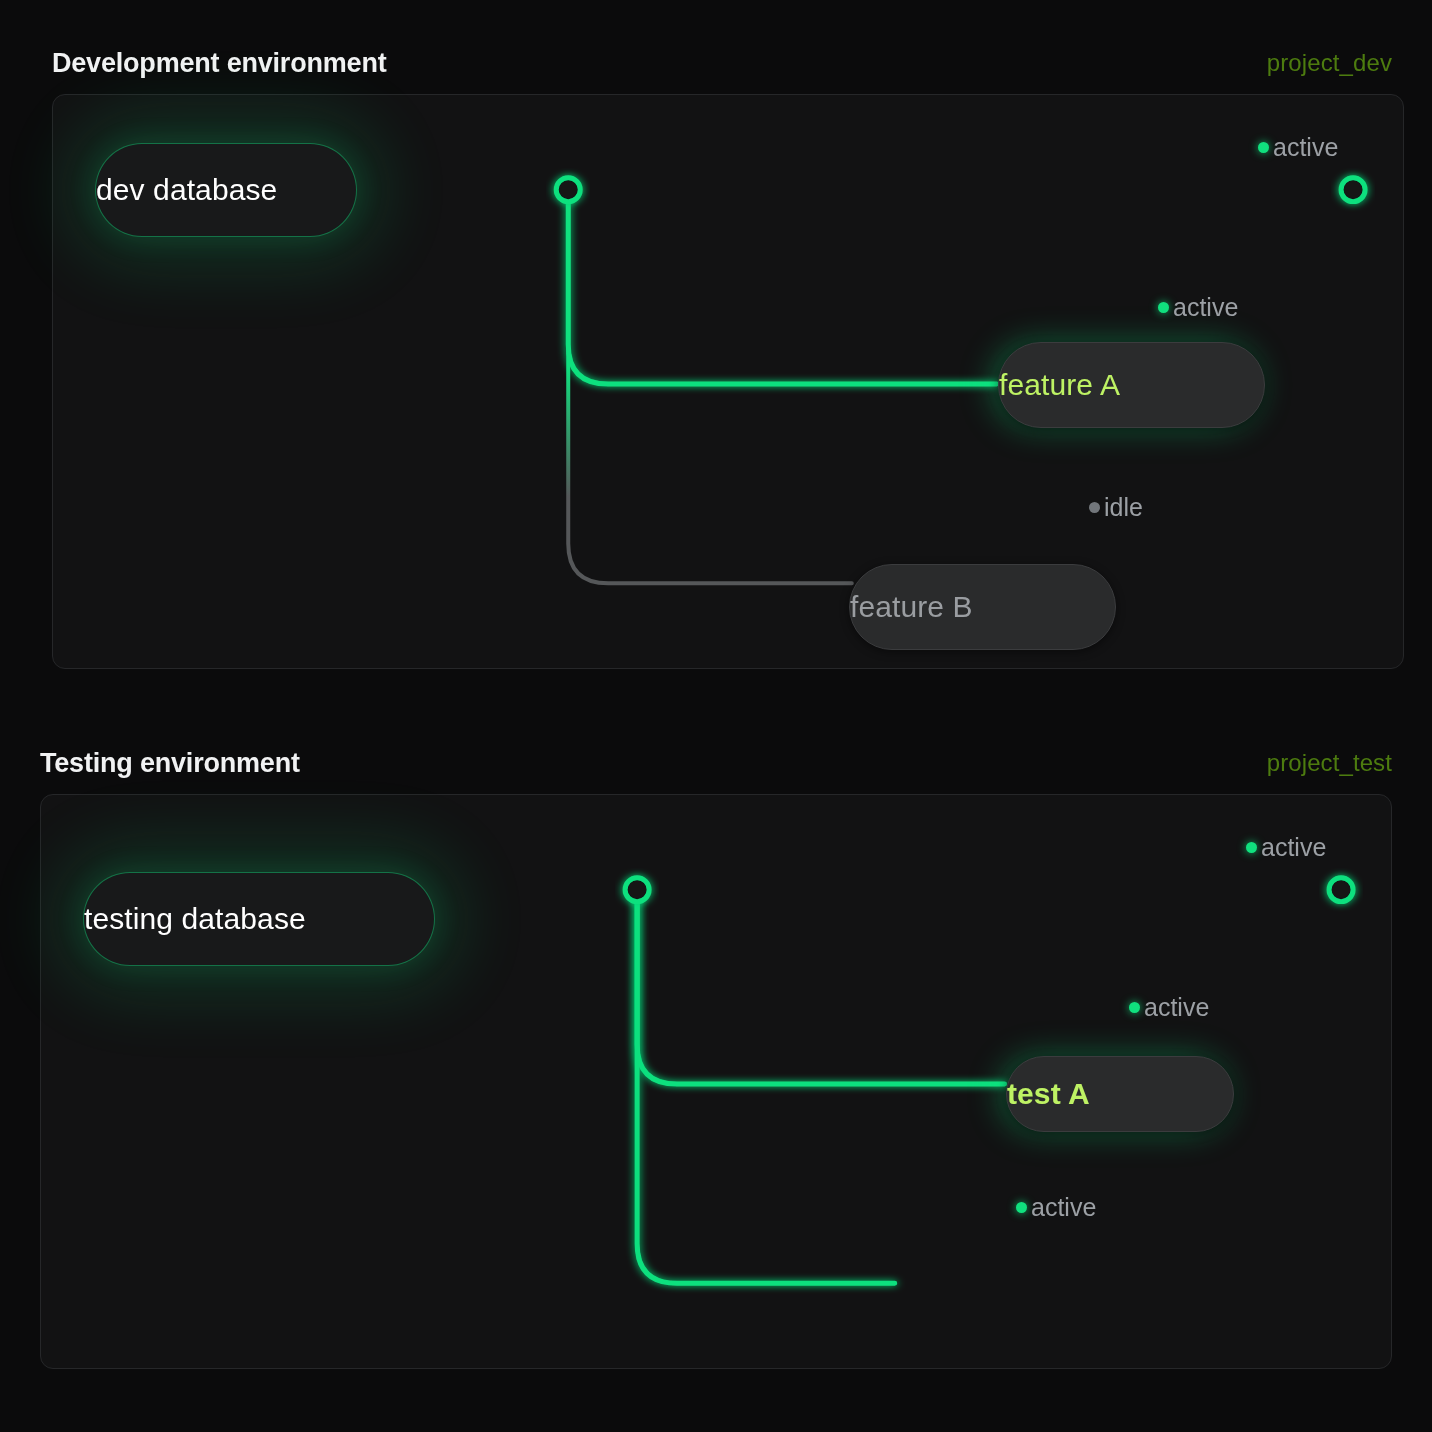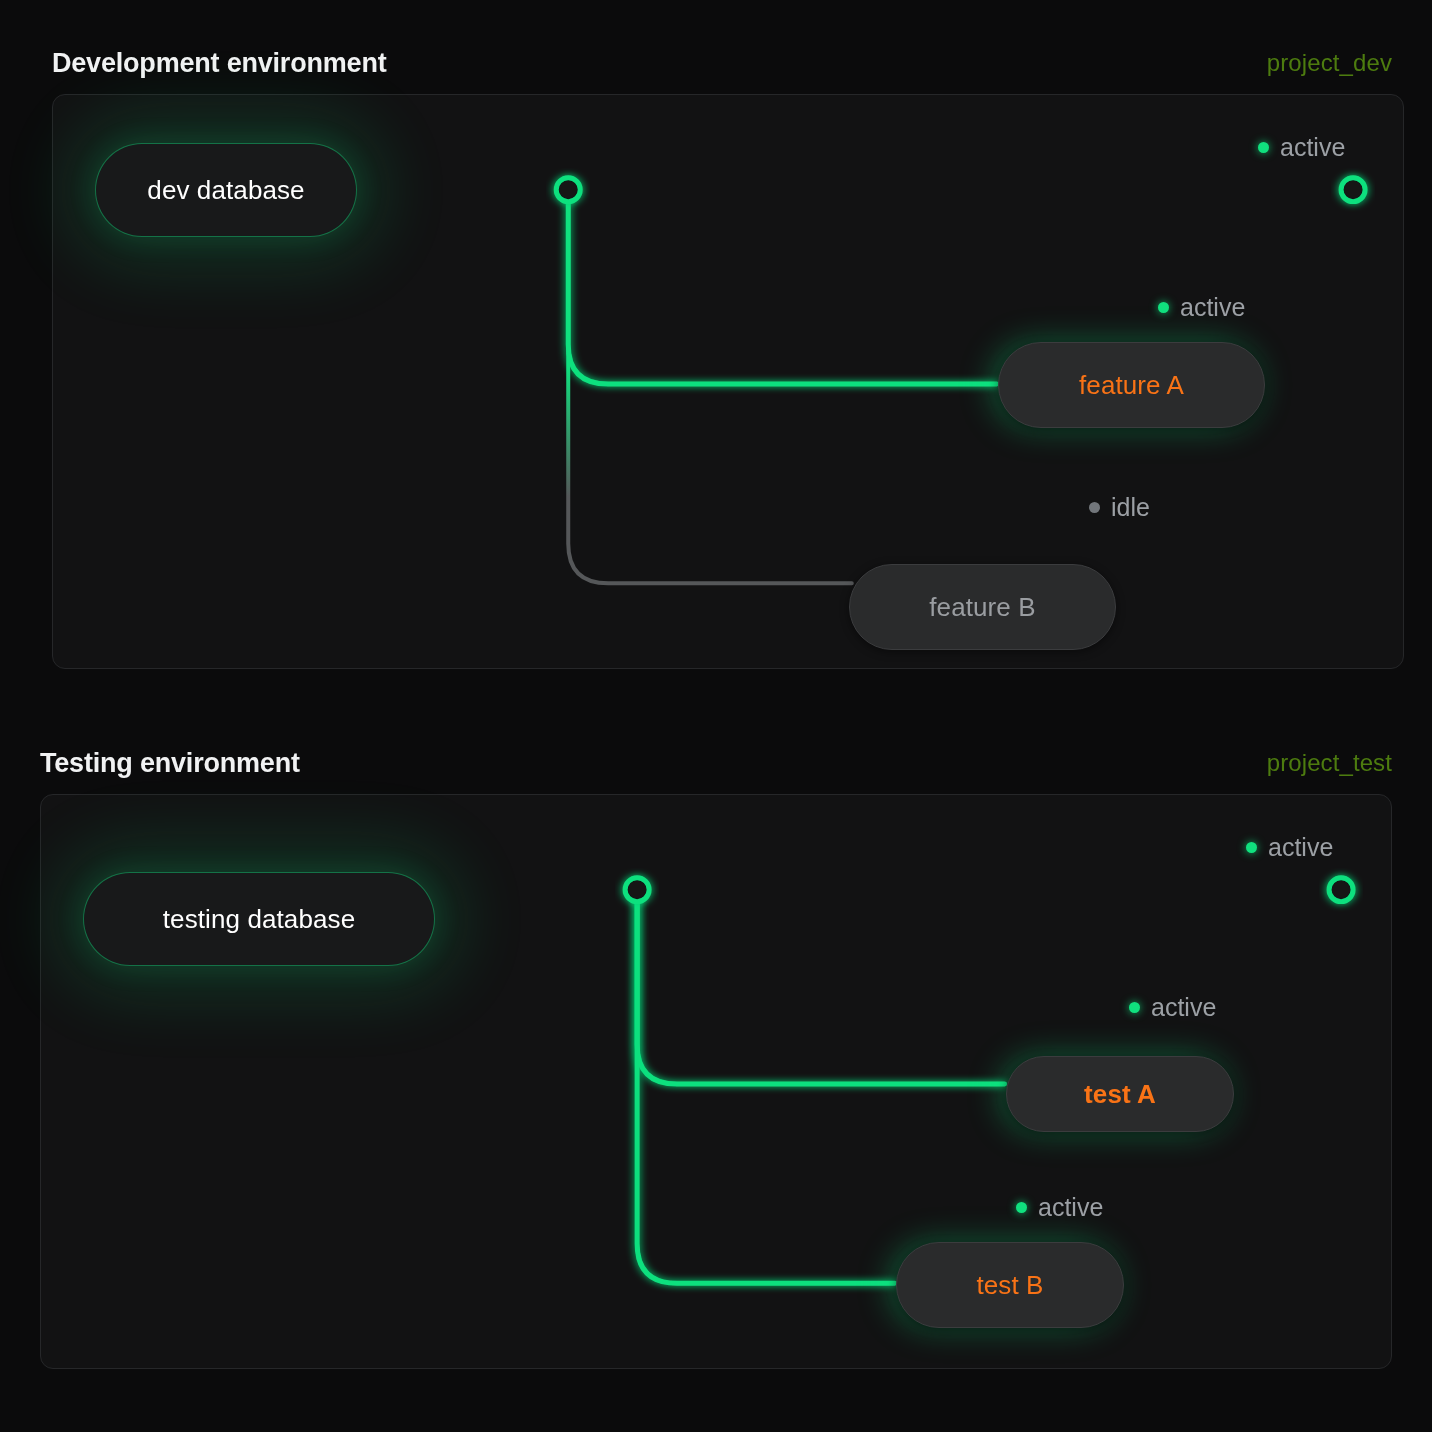--- a/index.html
+++ b/index.html
@@ -32,49 +32,49 @@
     border-radius: 13px;
   }
   #panel-dev  { height: 575px; }
   #panel-test { height: 575px; }
 
   .edges { position: absolute; inset: 0; width: 100%; height: 100%; pointer-events: none; }
 
   
   .node {
     position: absolute;
-    display: flex; align-items: center; justify-content: center;
+    display: flex; align-items: center; justify-content: flex-start;
     border-radius: 999px;
     white-space: nowrap;
-    font-size: 26px;
+    font-size: 30px;
     letter-spacing: 0.1px;
     z-index: 3;
   }
   .node.db {
     background: #18191a;
     border: 1px solid rgba(16,224,126,0.45);
     color: #ffffff;
     box-shadow: 0 0 70px 26px rgba(16,224,126,0.16),
                 0 0 26px 4px rgba(16,224,126,0.10);
   }
   .node.svc {
     background: #2a2b2c;
     border: 1px solid #3b3c3e;
-    color: #f97316;
+    color: #bef264;
     box-shadow: 0 2px 10px rgba(0,0,0,0.45);
   }
   .node.svc.glow {
     box-shadow: 0 2px 10px rgba(0,0,0,0.45), -6px 0 34px -2px rgba(16,224,126,0.42);
   }
   .node.svc.idle { color: #9a9da1; box-shadow: 0 2px 10px rgba(0,0,0,0.45); }
 
   
   .status {
     position: absolute; z-index: 4;
-    display: flex; align-items: center; gap: 11px;
+    display: flex; align-items: center; gap: 4px;
     font-size: 25px; color: #9ca0a5; white-space: nowrap;
   }
   .status .dot { width: 11px; height: 11px; border-radius: 50%; display: block; }
   .status.active .dot { background: #10e07e; box-shadow: 0 0 8px rgba(16,224,126,0.8); }
   .status.idle   .dot { background: #72767b; }
   .status.idle   { color: #9ca0a5; }
 </style>
 </head>
 <body>
 
@@ -187,20 +187,17 @@
         <span>active</span>
       </div>
       <div class="node svc glow" style="left:965px; top:261px; width:228px; height:76px;font-weight:bold;">
         <span>test A</span>
       </div>
 
       <div class="status active" style="left:975px; top:398px;">
         <span class="dot"></span>
         <span>active</span>
       </div>
-      <div class="node svc glow" style="left:855px; top:447px; width:228px; height:86px;">
-        <span>test B</span>
-      </div>
 
     </div>
   </div>
 
 </div>
 
 </body></html>

